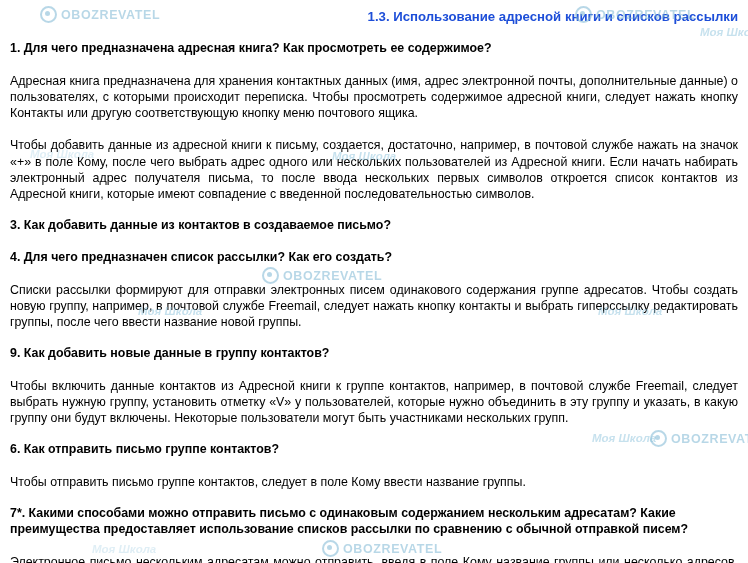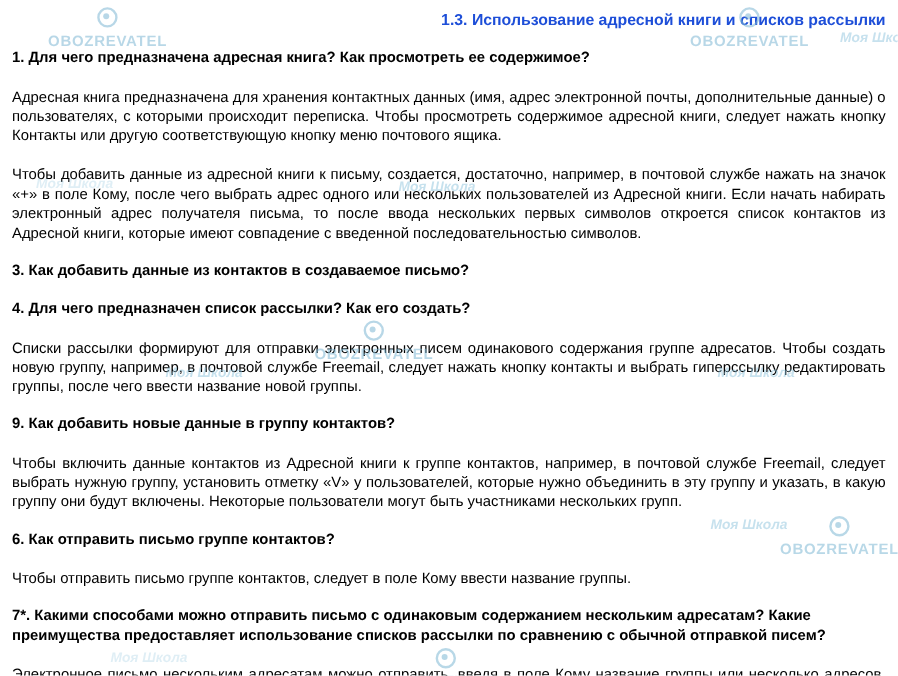--- a/index.html
+++ b/index.html
@@ -84,21 +84,20 @@
     top: 3px;
     width: 5px;
     height: 5px;
     border-radius: 50%;
     background: #7fb8d4;
   }
   .wm-obozrevatel {
     font-size: 12.5px;
     font-weight: bold;
     letter-spacing: 0.6px;
-    flex-direction: column;
   }
   .wm-moyashkola {
     font-size: 11.5px;
     font-weight: bold;
     font-style: italic;
     color: #8fc4dd;
     opacity: 0.5;
   }
   .wm-faint {
     opacity: 0.28;

